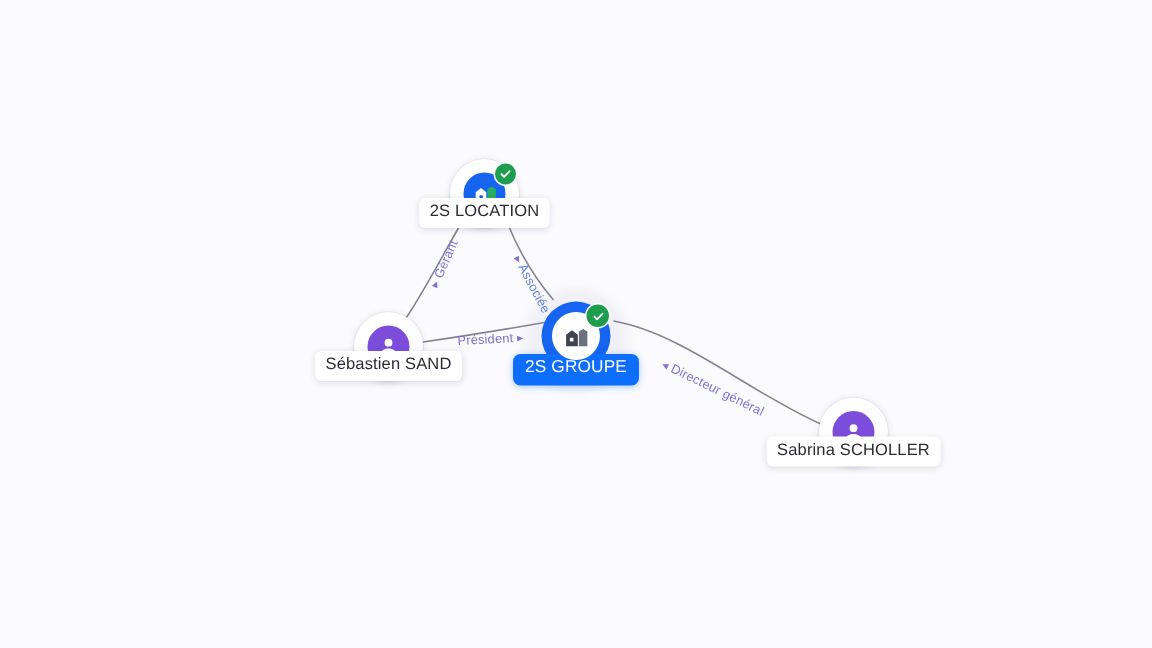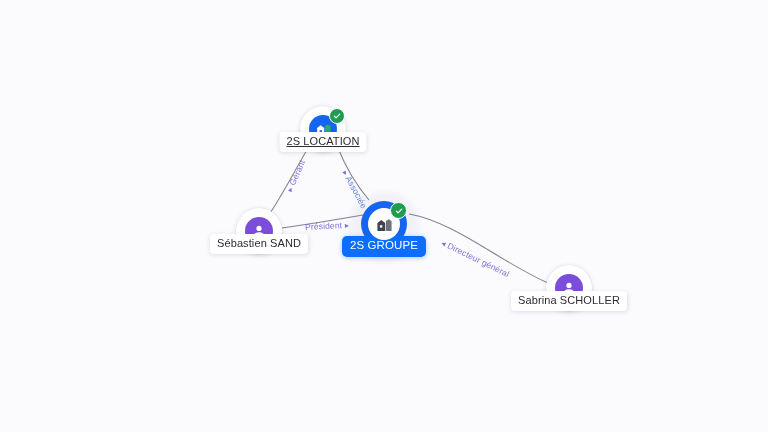--- a/index.html
+++ b/index.html
@@ -224,21 +224,21 @@
           <path d="M14 21V7l4-2 4 2v14z" fill="#27ae60"></path>
           <rect x="6.6" y="13" width="3.2" height="3.2" fill="#1565f0"></rect>
         </svg>
       </div>
       <div class="check-badge">
         <svg width="8" height="8" viewBox="0 0 24 24" aria-hidden="true">
           <path d="M4 12.5l5.2 5.2L20 6.5" fill="none" stroke="#ffffff" stroke-width="3.6" stroke-linecap="round" stroke-linejoin="round"></path>
         </svg>
       </div>
     </div>
-    <div class="node-label" style="top:26px;text-decoration:underline;">2S LOCATION</div>
+    <div class="node-label" style="top:26px;">2S LOCATION</div>
   </div>
 
   <div class="node" style="left:384px; top:227px;">
     <div class="node-pin-wrap">
       <div class="pin-glow"></div>
       <div class="pin-shape">
         <div class="pin-inner">
           <svg width="17" height="17" viewBox="0 0 24 24" aria-hidden="true">
             <path d="M2 21V10l5.5-4.2L13 10v11z" fill="#3f4350"></path>
             <path d="M14 21V7l4-2.4L22 7v14z" fill="#6b7180"></path>

